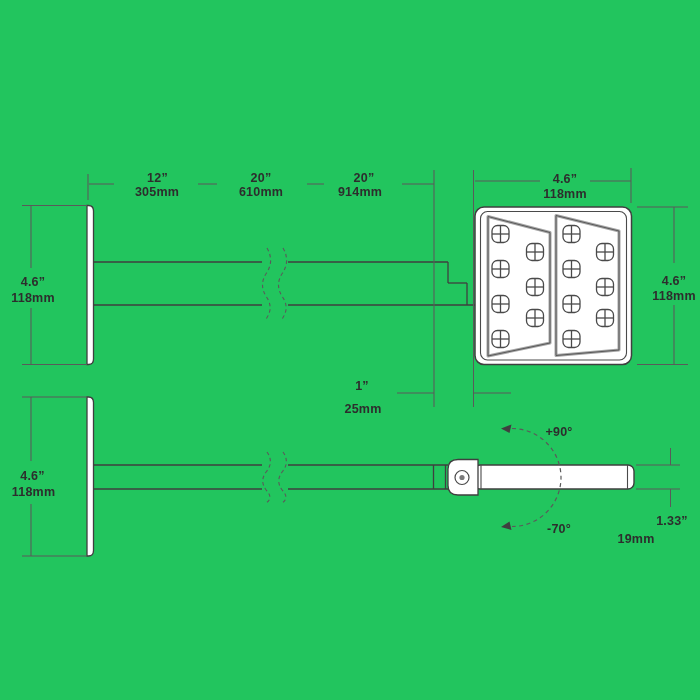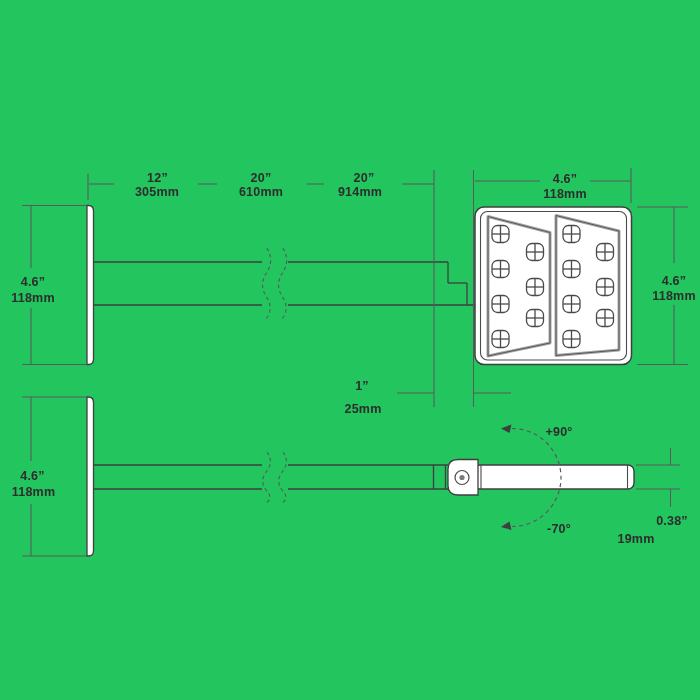--- a/index.html
+++ b/index.html
@@ -185,16 +185,16 @@
 
   <div class="lbl" style="left:362px;top:386px">1”</div>
   <div class="lbl" style="left:363px;top:409px">25mm</div>
 
   <div class="lbl" style="left:32.5px;top:476px">4.6”</div>
   <div class="lbl" style="left:33.5px;top:492px">118mm</div>
 
   <div class="lbl" style="left:559px;top:432px">+90°</div>
   <div class="lbl" style="left:559px;top:529px">-70°</div>
 
-  <div class="lbl" style="left:672px;top:521px">0.38”</div>
+  <div class="lbl" style="left:672px;top:521px">1.33”</div>
   <div class="lbl" style="left:636px;top:539px">19mm</div>
 
 </div>
 
 </body></html>

